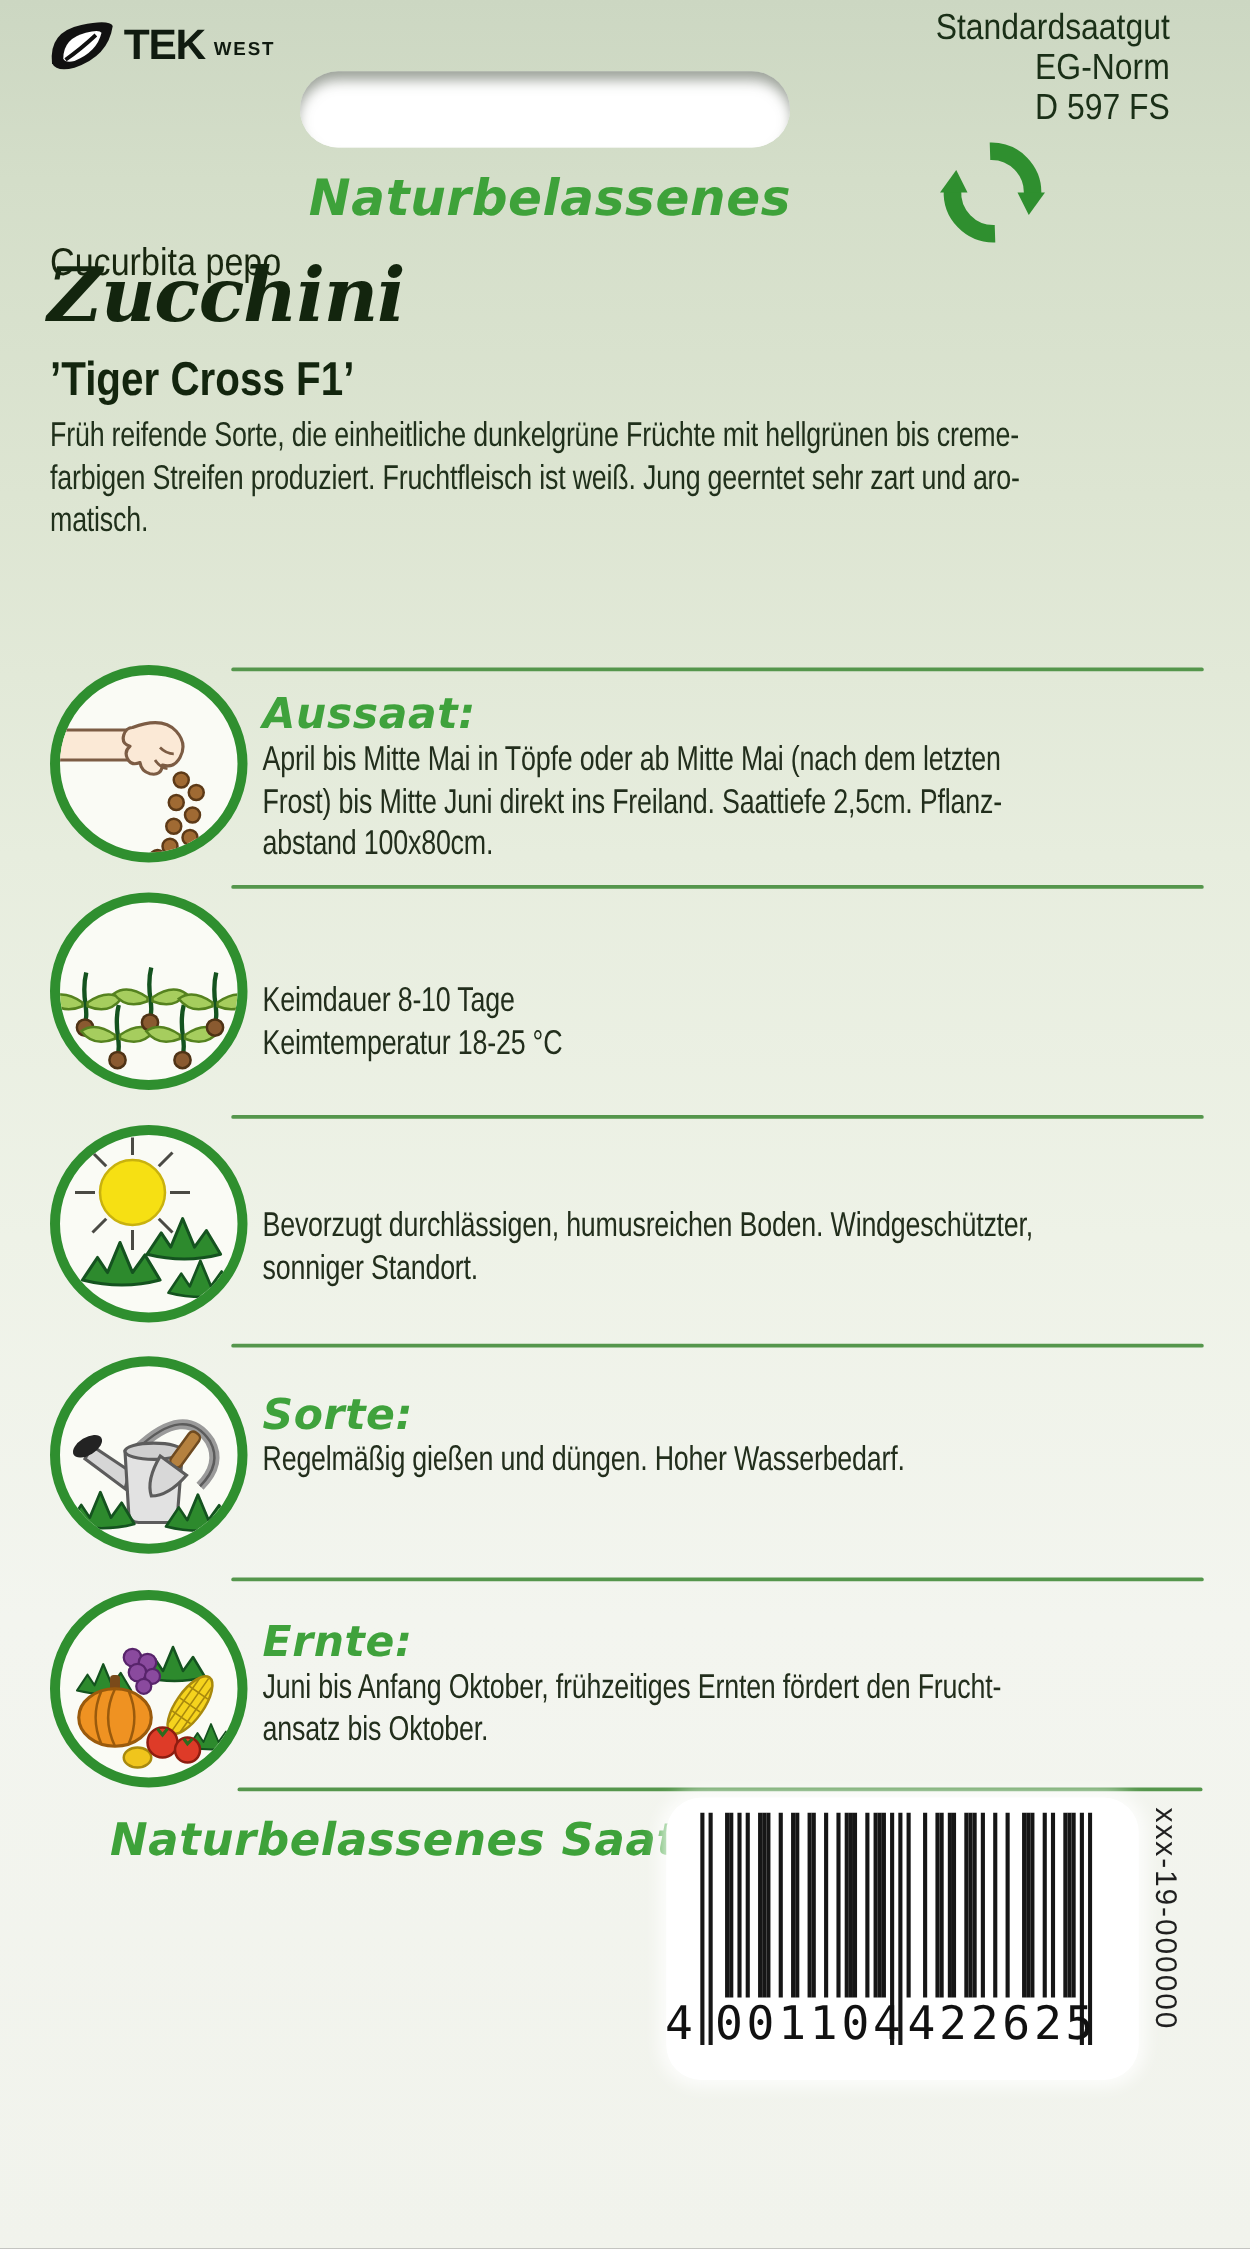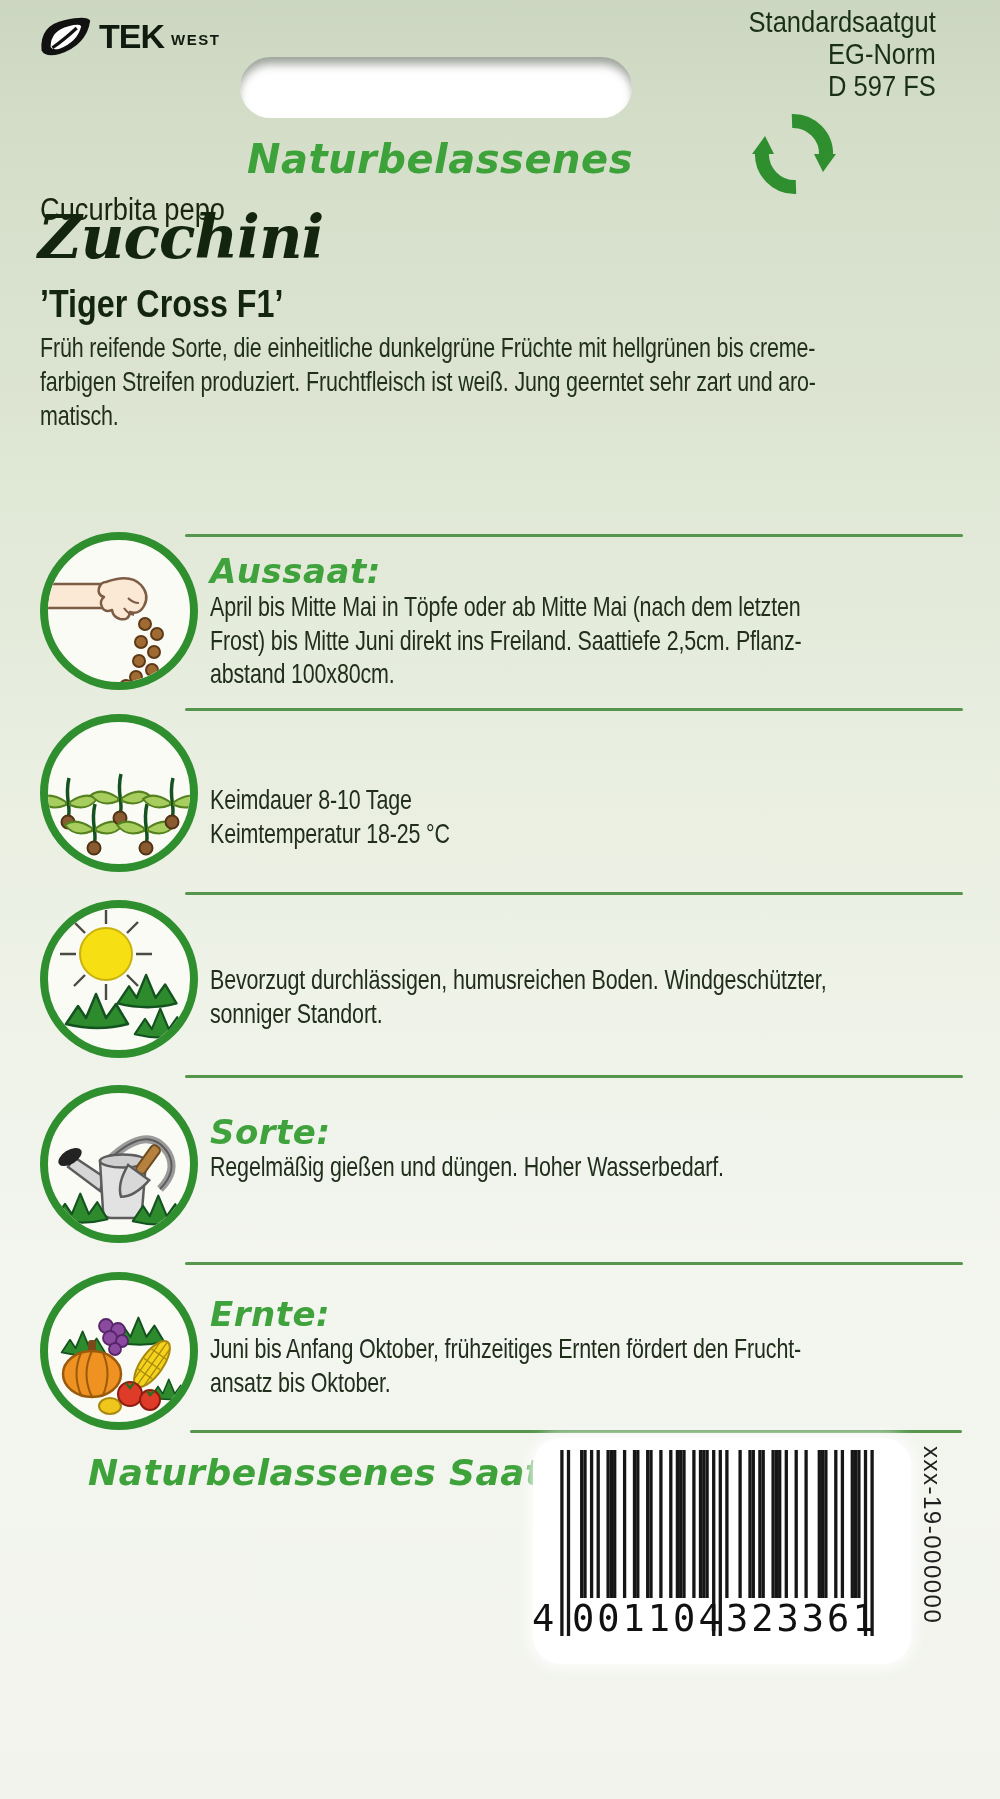--- a/index.html
+++ b/index.html
@@ -265,16 +265,16 @@
       <rect x="273.9" y="0" width="3.3" height="148" fill="#161616"></rect>
       <rect x="280.5" y="0" width="3.3" height="148" fill="#161616"></rect>
       <rect x="290.4" y="0" width="3.3" height="148" fill="#161616"></rect>
       <rect x="293.7" y="0" width="3.3" height="148" fill="#161616"></rect>
       <rect x="297.0" y="0" width="3.3" height="148" fill="#161616"></rect>
       <rect x="303.6" y="0" width="3.3" height="186" fill="#161616"></rect>
       <rect x="310.2" y="0" width="3.3" height="186" fill="#161616"></rect>
     </svg>
   <span class="bc-num" id="bc-d1">4</span>
   <span class="bc-num" id="bc-g1">001104</span>
-  <span class="bc-num" id="bc-g2">323361</span>
+  <span class="bc-num" id="bc-g2">422625</span>
   <div class="side-code">xxx-19-000000</div>
 
 </div>
 
 </body></html>

